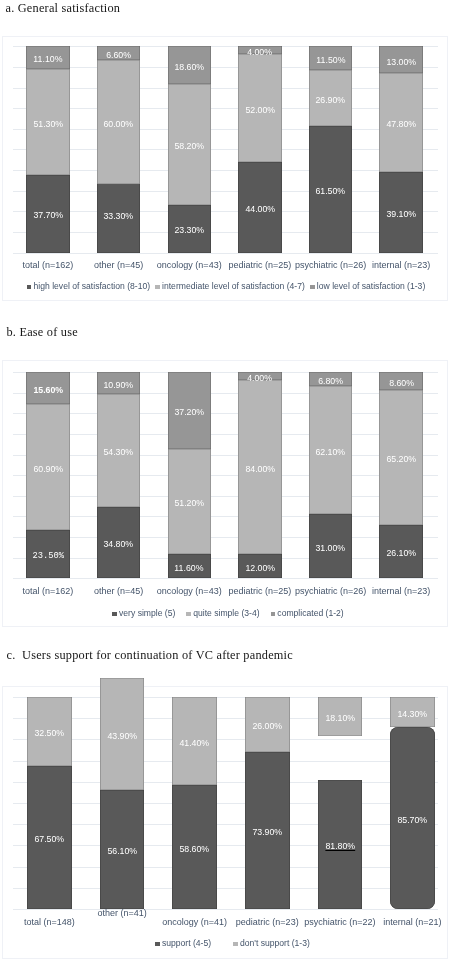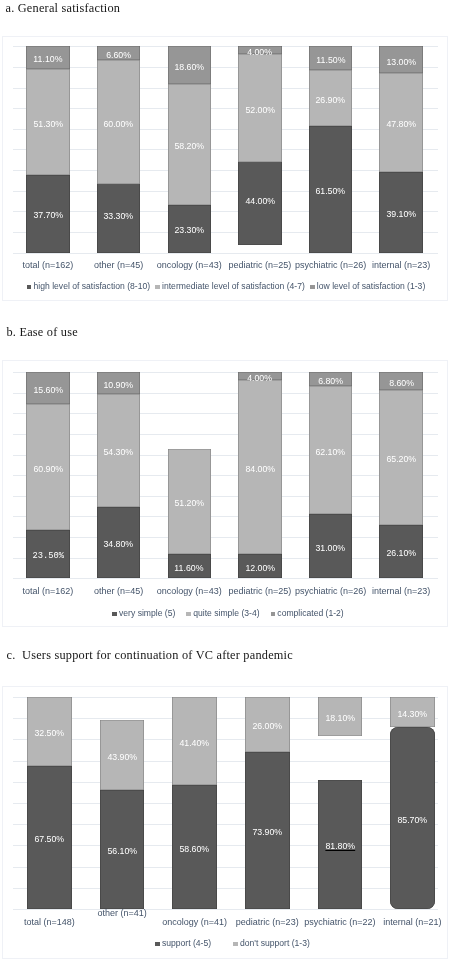--- a/index.html
+++ b/index.html
@@ -67,21 +67,21 @@
           <span>23.30%</span>
         </div>
         <div class="seg" style="background: rgb(182, 182, 182); bottom: 48.1145px; height: 120.183px; top: auto; box-shadow: rgb(131, 131, 131) 0px 0px 0px 0.6px inset;">
           <span>58.20%</span>
         </div>
         <div class="seg" style="background: rgb(150, 150, 150); bottom: 168.297px; height: 38.409px; top: auto; box-shadow: rgb(108, 108, 108) 0px 0px 0px 0.6px inset;">
           <span>18.60%</span>
         </div>
       </div>
       <div class="bar" style="left: 238.15px; top: 46.2px; width: 43.5px; height: 206.5px;">
-        <div class="seg" style="background: rgb(89, 89, 89); bottom: 8px; height: 90.86px; top: auto; box-shadow: rgb(64, 64, 64) 0px 0px 0px 0.6px inset;">
+        <div class="seg" style="background: rgb(89, 89, 89); bottom: 0px; height: 90.86px; top: auto; box-shadow: rgb(64, 64, 64) 0px 0px 0px 0.6px inset;">
           <span>44.00%</span>
         </div>
         <div class="seg" style="background: rgb(182, 182, 182); bottom: 90.86px; height: 107.38px; top: auto; box-shadow: rgb(131, 131, 131) 0px 0px 0px 0.6px inset;">
           <span>52.00%</span>
         </div>
         <div class="seg" style="background: rgb(150, 150, 150); bottom: 198.24px; height: 8.26px; top: auto; box-shadow: rgb(108, 108, 108) 0px 0px 0px 0.6px inset;">
           <span>4.00%</span>
         </div>
       </div>
       <div class="bar" style="left: 308.8px; top: 46.2px; width: 43.5px; height: 206.5px;">
@@ -141,41 +141,44 @@
       <div class="grid" style="top: 537.1px; left: 13px; width: 425px;"></div>
       <div class="grid" style="top: 557.75px; left: 13px; width: 425px;"></div>
       <div class="grid" style="top: 578.4px; left: 13px; width: 425px;"></div>
       <div class="bar" style="left: 26.2px; top: 371.9px; width: 43.5px; height: 206.5px;">
         <div class="seg" style="background: rgb(89, 89, 89); bottom: 0px; height: 48.5275px; top: auto; box-shadow: rgb(64, 64, 64) 0px 0px 0px 0.6px inset; font-family: Liberation Mono, monospace;">
           <span>23.50%</span>
         </div>
         <div class="seg" style="background: rgb(182, 182, 182); bottom: 48.5275px; height: 125.758px; top: auto; box-shadow: rgb(131, 131, 131) 0px 0px 0px 0.6px inset;">
           <span>60.90%</span>
         </div>
-        <div class="seg" style="background: rgb(150, 150, 150); bottom: 174.286px; height: 32.214px; top: auto; box-shadow: rgb(108, 108, 108) 0px 0px 0px 0.6px inset;">
+        <div class="seg" style="background: rgb(150, 150, 150); bottom: 174.286px; height: 32.214px; top: auto; box-shadow: rgb(108, 108, 108) 0px 0px 0px 0.6px inset; font-weight: bold;">
           <span>15.60%</span>
         </div>
       </div>
       <div class="bar" style="left: 96.85px; top: 371.9px; width: 43.5px; height: 206.5px;">
         <div class="seg" style="background: rgb(89, 89, 89); bottom: 0px; height: 71.862px; top: auto; box-shadow: rgb(64, 64, 64) 0px 0px 0px 0.6px inset;">
           <span>34.80%</span>
         </div>
         <div class="seg" style="background: rgb(182, 182, 182); bottom: 71.862px; height: 112.129px; top: auto; box-shadow: rgb(131, 131, 131) 0px 0px 0px 0.6px inset;">
           <span>54.30%</span>
         </div>
         <div class="seg" style="background: rgb(150, 150, 150); bottom: 183.991px; height: 22.5085px; top: auto; box-shadow: rgb(108, 108, 108) 0px 0px 0px 0.6px inset;">
           <span>10.90%</span>
         </div>
       </div>
       <div class="bar" style="left: 167.5px; top: 371.9px; width: 43.5px; height: 206.5px;">
         <div class="seg" style="background: rgb(89, 89, 89); bottom: 0px; height: 23.954px; top: auto; box-shadow: rgb(64, 64, 64) 0px 0px 0px 0.6px inset;">
           <span>11.60%</span>
         </div>
         <div class="seg" style="background: rgb(182, 182, 182); bottom: 23.954px; height: 105.728px; top: auto; box-shadow: rgb(131, 131, 131) 0px 0px 0px 0.6px inset;">
           <span>51.20%</span>
+        </div>
+        <div class="seg" style="background: rgb(150, 150, 150); bottom: 129.682px; height: 76.818px; top: auto; box-shadow: rgb(108, 108, 108) 0px 0px 0px 0.6px inset;">
+          <span>37.20%</span>
         </div>
       </div>
       <div class="bar" style="left: 238.15px; top: 371.9px; width: 43.5px; height: 206.5px;">
         <div class="seg" style="background: rgb(89, 89, 89); bottom: 0px; height: 24.78px; top: auto; box-shadow: rgb(64, 64, 64) 0px 0px 0px 0.6px inset;">
           <span>12.00%</span>
         </div>
         <div class="seg" style="background: rgb(182, 182, 182); bottom: 24.78px; height: 173.46px; top: auto; box-shadow: rgb(131, 131, 131) 0px 0px 0px 0.6px inset;">
           <span>84.00%</span>
         </div>
         <div class="seg" style="background: rgb(150, 150, 150); bottom: 198.24px; height: 8.26px; top: auto; box-shadow: rgb(108, 108, 108) 0px 0px 0px 0.6px inset;">
@@ -244,21 +247,21 @@
           <span>67.50%</span>
         </div>
         <div class="seg" style="background: rgb(182, 182, 182); bottom: 143.1px; height: 68.9px; top: auto; box-shadow: rgb(131, 131, 131) 0px 0px 0px 0.6px inset;">
           <span>32.50%</span>
         </div>
       </div>
       <div class="bar" style="left: 99.8px; top: 697px; width: 44.5px; height: 212px;">
         <div class="seg" style="background: rgb(89, 89, 89); bottom: 0px; height: 118.932px; top: auto; box-shadow: rgb(64, 64, 64) 0px 0px 0px 0.6px inset; align-items: center;">
           <span>56.10%</span>
         </div>
-        <div class="seg" style="background: rgb(182, 182, 182); bottom: 118.932px; height: 70px; top: auto; box-shadow: rgb(131, 131, 131) 0px 0px 0px 0.6px inset;">
+        <div class="seg" style="background: rgb(182, 182, 182); bottom: 118.932px; height: 112px; top: auto; box-shadow: rgb(131, 131, 131) 0px 0px 0px 0.6px inset;">
           <span>43.90%</span>
         </div>
       </div>
       <div class="bar" style="left: 172.4px; top: 697px; width: 44.5px; height: 212px;">
         <div class="seg" style="background: rgb(89, 89, 89); bottom: 0px; height: 124.232px; top: auto; box-shadow: rgb(64, 64, 64) 0px 0px 0px 0.6px inset;">
           <span>58.60%</span>
         </div>
         <div class="seg" style="background: rgb(182, 182, 182); bottom: 124.232px; height: 87.768px; top: auto; box-shadow: rgb(131, 131, 131) 0px 0px 0px 0.6px inset;">
           <span>41.40%</span>
         </div>

